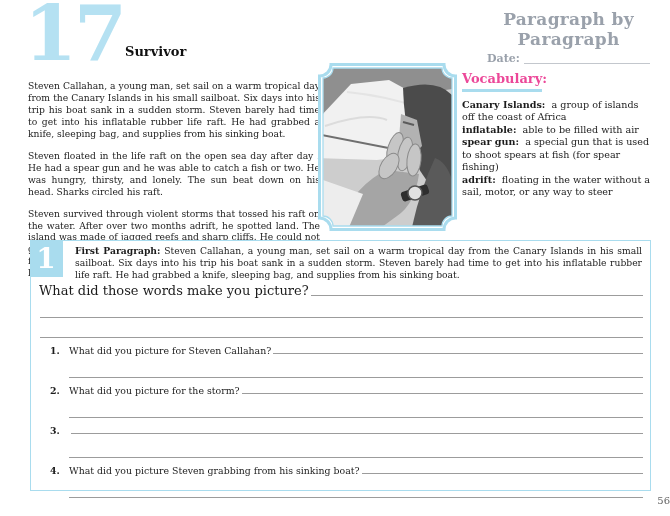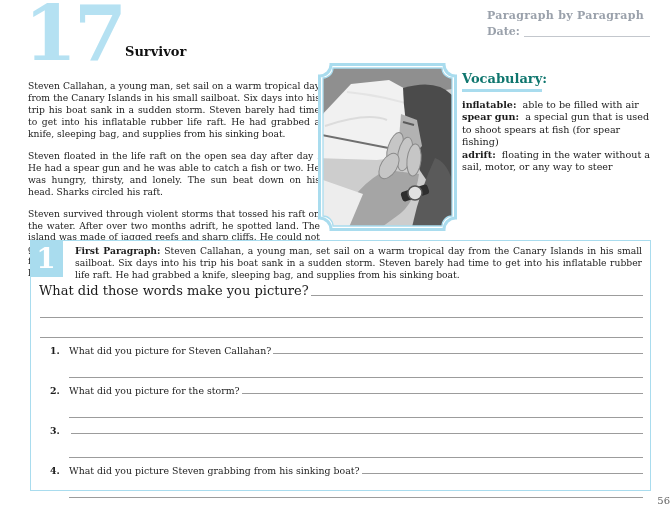--- a/index.html
+++ b/index.html
@@ -4,32 +4,32 @@
 <style>
   html,body{margin:0;padding:0;background:#ffffff;}
   body{width:670px;height:516px;position:relative;overflow:hidden;
        font-family:"DejaVu Serif","Liberation Serif",serif;color:#1c1c1c;}
 
   .big-num{position:absolute;left:24px;top:-4px;font-size:76px;font-weight:bold;
            color:#b5e1f2;line-height:1;letter-spacing:-3px;}
   .title{position:absolute;left:125px;top:44px;font-size:13px;font-weight:bold;color:#101010;}
 
   .hdr-right{position:absolute;left:487px;top:9px;width:163px;color:#9aa1ab;}
-  .series{font-size:11px;font-weight:bold;letter-spacing:.3px;}
+  .series{font-size:17px;font-weight:bold;letter-spacing:.3px;text-align:center;}
   .date-row{display:flex;align-items:flex-end;margin-top:3px;font-size:11px;font-weight:bold;}
   .date-line{flex:1;border-bottom:1px solid #c3c7cd;margin-left:4px;margin-bottom:1px;}
 
   .passage{position:absolute;left:28px;top:80px;width:292px;font-size:9.2px;
            line-height:1.3;text-align:justify;}
   .passage p{margin:0 0 10px 0;}
 
   .photo{position:absolute;left:317px;top:62px;width:141px;height:170px;}
 
   .vocab{position:absolute;left:462px;top:71px;width:191px;}
-  .vocab-heading{font-size:13px;font-weight:bold;color:#0f766e;}
+  .vocab-heading{font-size:13px;font-weight:bold;color:#ec4899;}
   .vocab-underline{width:80px;height:2.5px;background:#a9dcee;margin:3px 0 7px 0;}
   .vocab-item{font-size:9.6px;line-height:1.31;}
 
   .qbox{position:absolute;left:30px;top:240px;width:621px;height:251px;
         border:1.5px solid #a9dcee;box-sizing:border-box;background:#fff;}
   .num-square{position:absolute;left:-1.5px;top:-1.5px;width:33px;height:37px;
               background:#a9dcee;color:#ffffff;font-size:28px;font-weight:bold;
               display:flex;align-items:center;justify-content:center;}
   .intro{margin:4px 8px 0 44px;font-size:9.2px;line-height:1.32;text-align:justify;}
   .prompt-row{display:flex;align-items:flex-end;margin:2px 7px 0 8px;font-size:13px;}
@@ -93,20 +93,23 @@
     </g>
     <path d="M 14,2.5 H 127 A 11.5,11.5 0 0 0 138.5,14 V 156 A 11.5,11.5 0 0 0 127,167.5 H 14 A 11.5,11.5 0 0 0 2.5,156 V 14 A 11.5,11.5 0 0 0 14,2.5 Z" fill="none" stroke="#a9dcee" stroke-width="3"></path>
     <path d="M 16,6 H 125 A 10,10 0 0 0 135,16 V 154 A 10,10 0 0 0 125,164 H 16 A 10,10 0 0 0 6,154 V 16 A 10,10 0 0 0 16,6 Z" fill="none" stroke="#a9dcee" stroke-width="1.3"></path>
   </svg>
 </div>
 
 <div class="vocab">
   <div class="vocab-heading">Vocabulary:</div>
   <div class="vocab-underline"></div>
   <div class="vocab-item">
+    <b>Canary Islands:</b>&nbsp; <span>a group of islands off the coast of Africa</span>
+  </div>
+  <div class="vocab-item">
     <b>inflatable:</b>&nbsp; <span>able to be filled with air</span>
   </div>
   <div class="vocab-item">
     <b>spear gun:</b>&nbsp; <span>a special gun that is used to shoot spears at fish (for spear fishing)</span>
   </div>
   <div class="vocab-item">
     <b>adrift:</b>&nbsp; <span>floating in the water without a sail, motor, or any way to steer</span>
   </div>
 </div>
 

